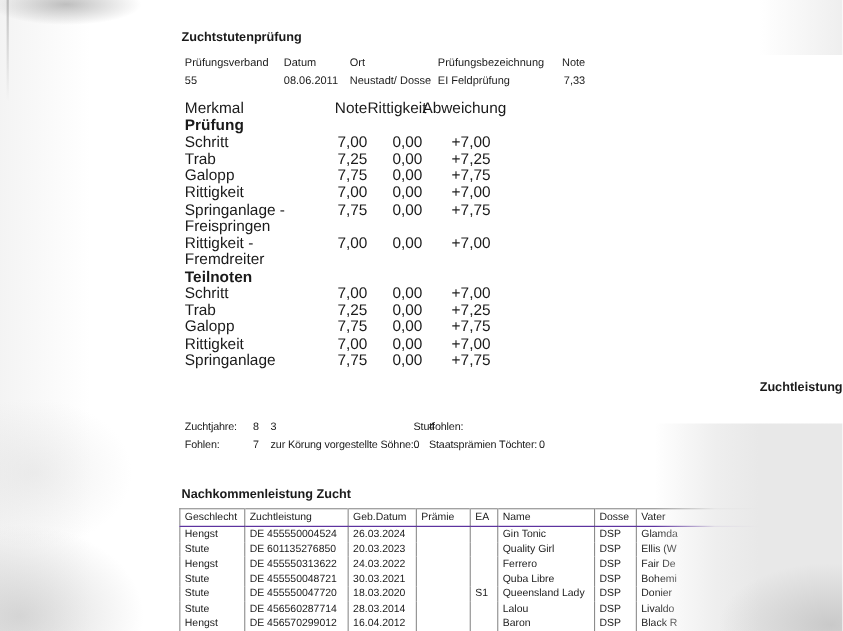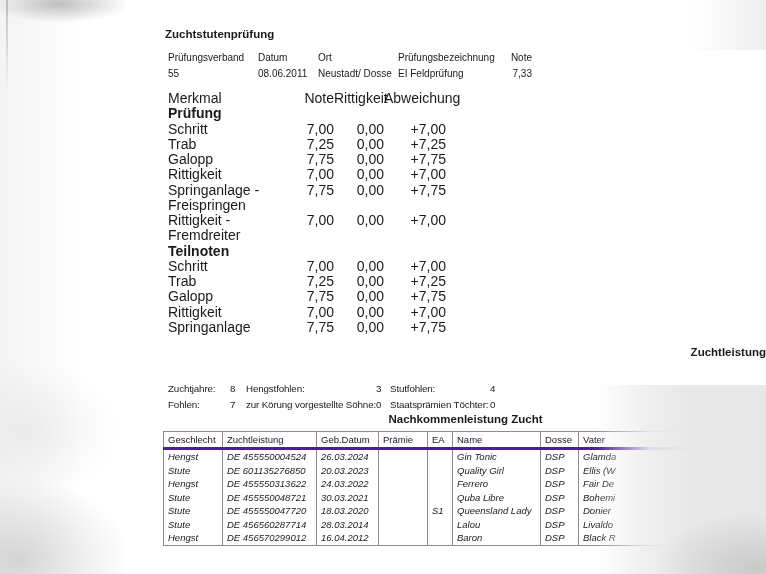--- a/index.html
+++ b/index.html
@@ -16,27 +16,27 @@
   .m-row{display:grid;grid-template-columns:136px 30px 50px 62px;line-height:15.25px;}
   .m-num{text-align:right;}
   .m-group{font-weight:bold;line-height:15.25px;}
   
   .zl-title{margin-top:11px;text-align:right;}
   .zl-row{display:grid;grid-template-columns:62px 16px 130px 14px 100px 12px;
           margin-left:16px;font-size:9.8px;line-height:16px;}
   .zl-row .zl-label{letter-spacing:-0.15px;white-space:nowrap;}
   .zl-row:first-of-type{margin-top:23px;}
   
-  .off-title{margin-top:0;text-align:center;}
+  .off-title{margin-top:31px;}
   table.off{margin:6px 0 0 11px;border-collapse:collapse;table-layout:fixed;width:535px;
             font-size:9.5px;border:1px solid #8c8c8c;border-right:none;}
-  table.off th{font-weight:normal;border-right:1px solid #8c8c8c;border-bottom:3px solid #4c1d95;
+  table.off th{font-weight:normal;border-right:1px solid #8c8c8c;border-bottom:1px solid #4c1d95;
                padding:1px 4px;text-align:left;line-height:13px;white-space:nowrap;overflow:hidden;}
   table.off td{border-right:1px solid #8c8c8c;padding:0 4px;line-height:13.5px;
-               white-space:nowrap;overflow:hidden;font-style:italic;}
+               white-space:nowrap;overflow:hidden;}
   table.off th:last-child,table.off td:last-child{border-right:none;}
   
   .ovl{position:absolute;z-index:2;pointer-events:none;}
   .blur-top-left{left:0;top:0;width:200px;height:60px;
     background:radial-gradient(ellipse 95px 26px at 60px 4px,rgba(140,140,140,0.55),rgba(140,140,140,0) 72%);}
   .left-line{left:6px;top:0;width:2px;height:92px;
     background:linear-gradient(to bottom,rgba(150,150,150,0.55),rgba(150,150,150,0));}
   .blur-left-strip{left:0;top:0;width:150px;height:574px;
     background:
       radial-gradient(ellipse 150px 110px at 18px 560px,rgba(185,185,185,0.55),rgba(185,185,185,0) 75%),
@@ -152,21 +152,20 @@
             <span class="m-num">+7,75</span>
           </div>
         </div>
     </div>
 
     <div class="sec-title zl-title">Zuchtleistung</div>
     <div id="zl-body">
         <div class="zl-row">
           <span class="zl-label">Zuchtjahre:</span>
           <span class="zl-value">8</span>
-          <span class="zl-label">Hengstfohlen:</span>
           <span class="zl-value">3</span>
           <span class="zl-label">Stutfohlen:</span>
           <span class="zl-value">4</span>
         </div>
         <div class="zl-row">
           <span class="zl-label">Fohlen:</span>
           <span class="zl-value">7</span>
           <span class="zl-label">zur Körung vorgestellte Söhne:</span>
           <span class="zl-value">0</span>
           <span class="zl-label">Staatsprämien Töchter:</span>

